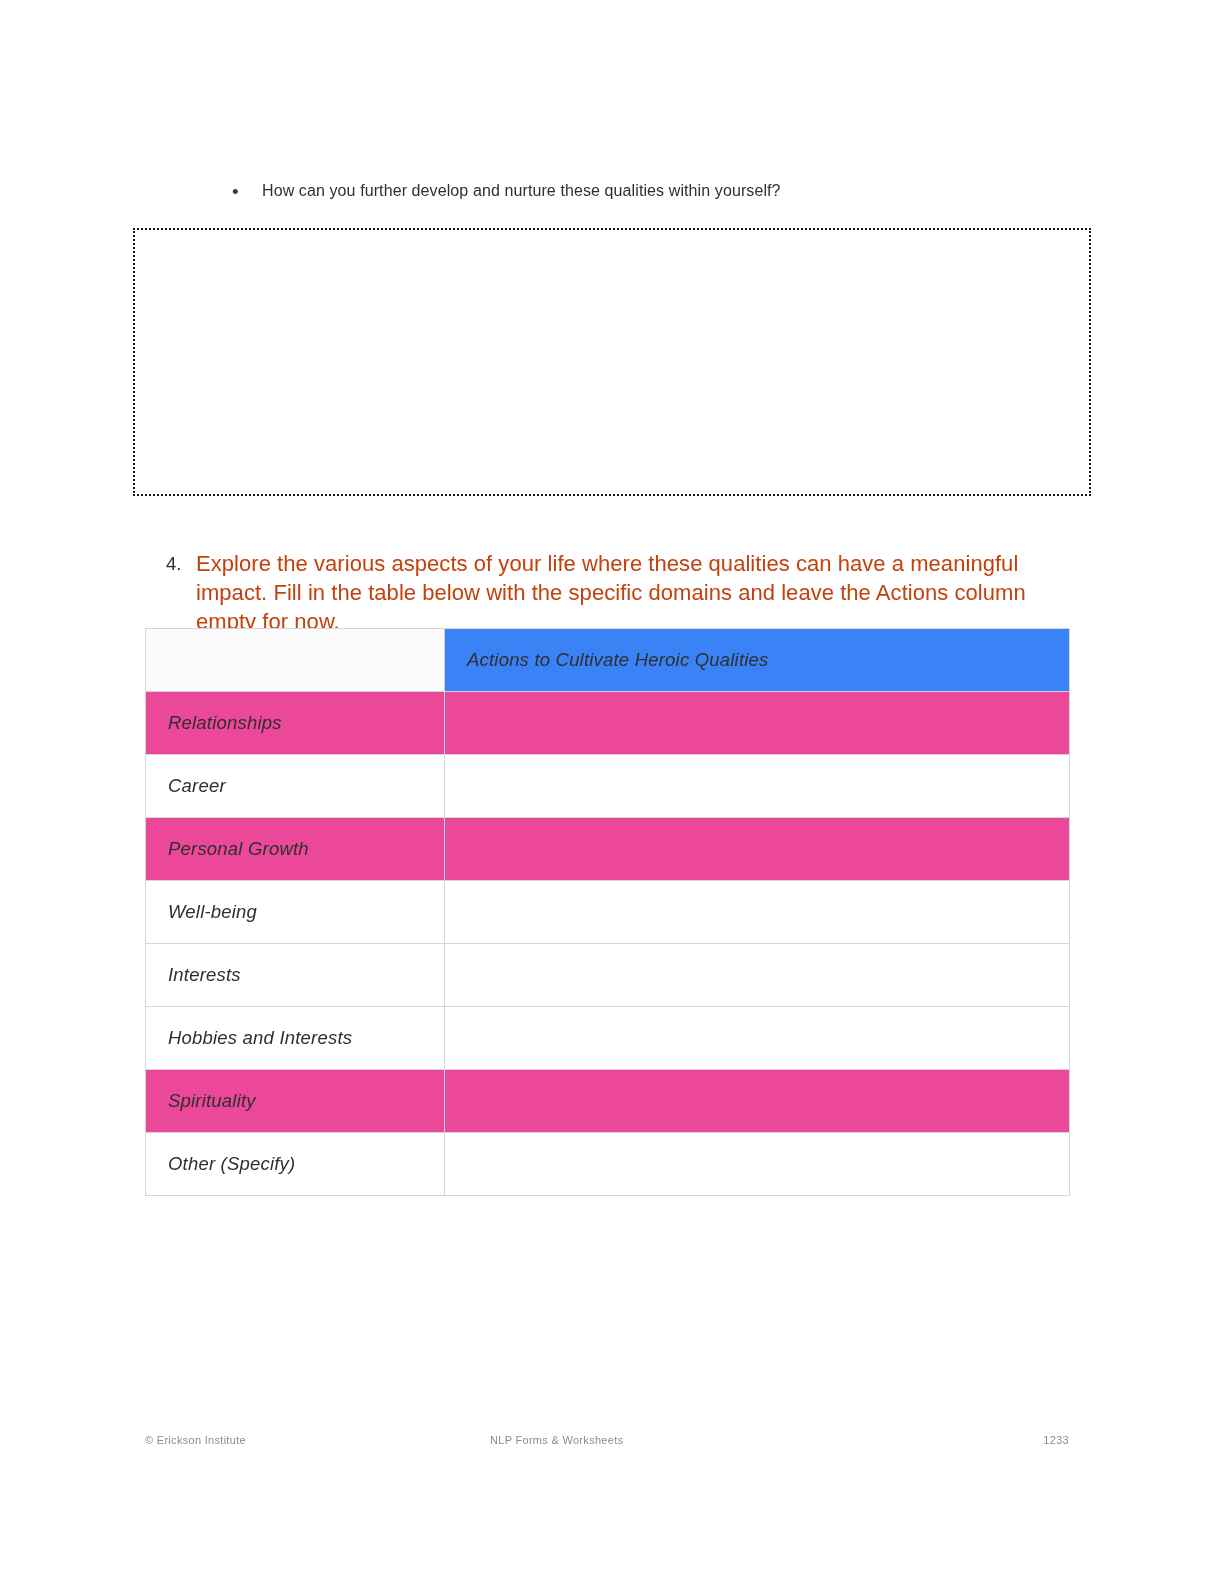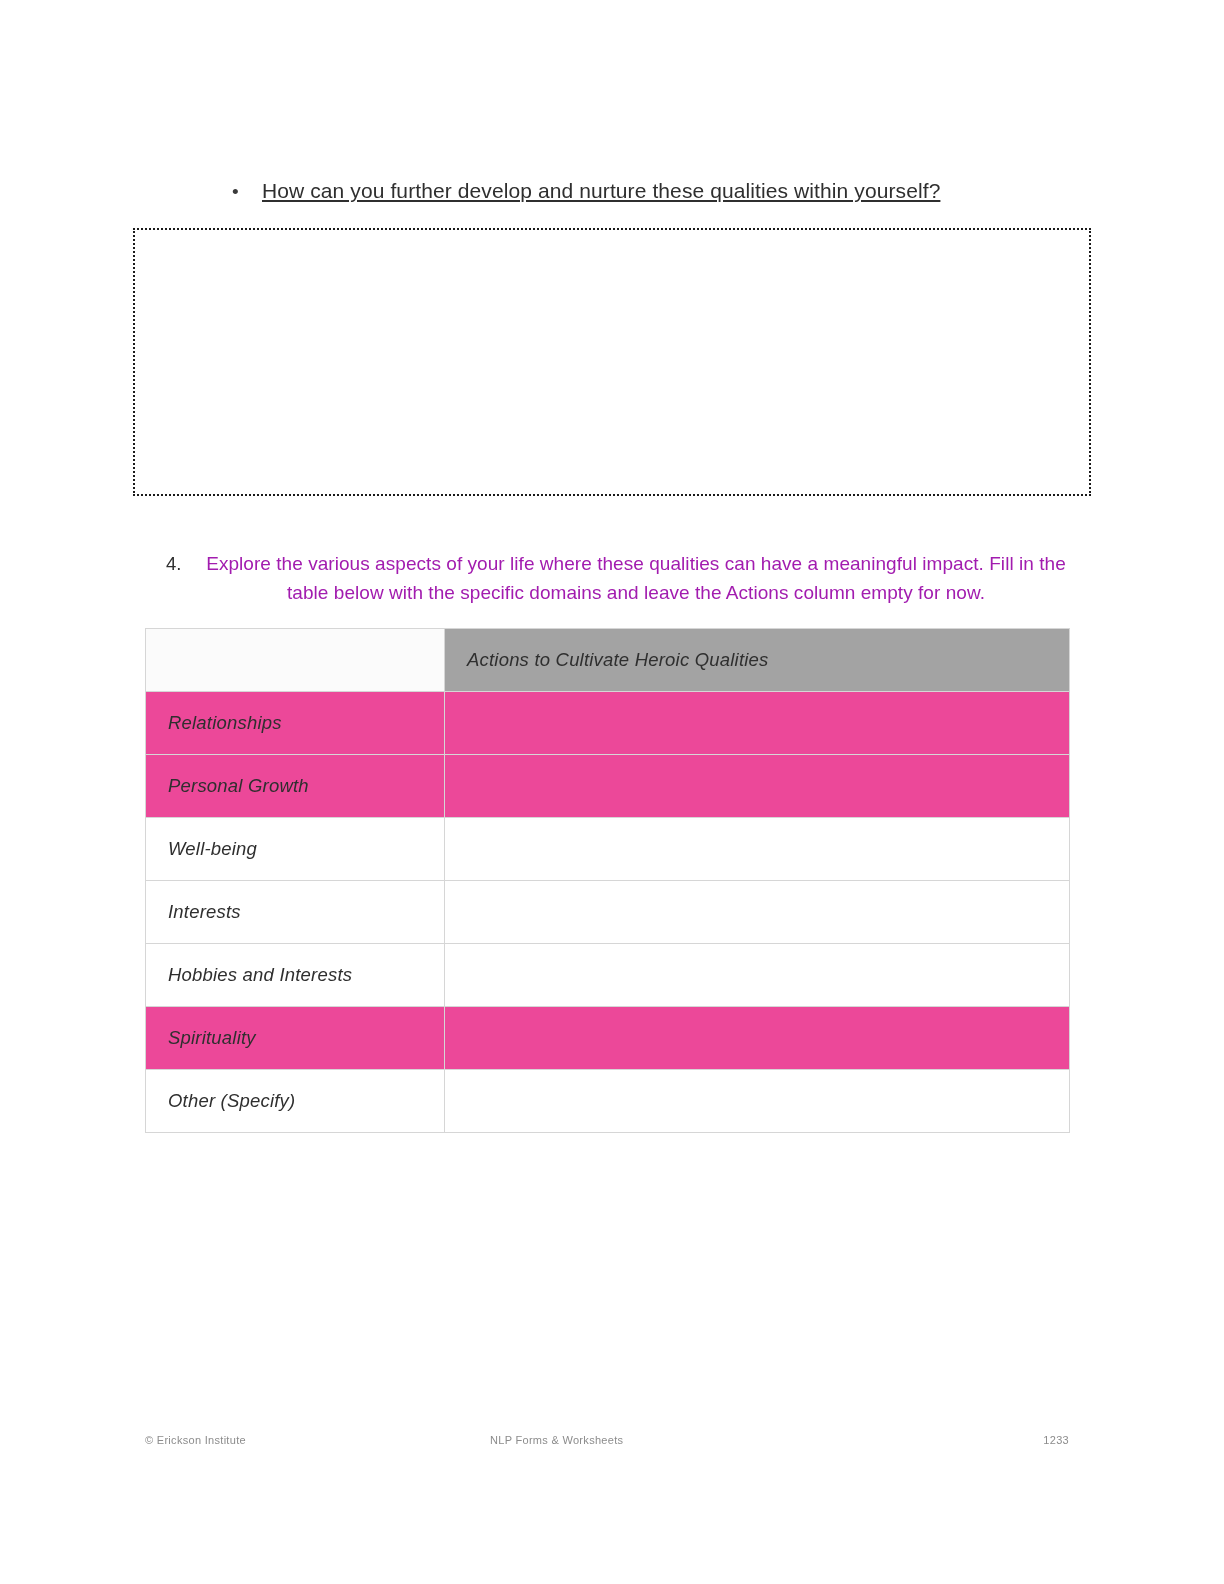--- a/index.html
+++ b/index.html
@@ -35,25 +35,24 @@
   .bullet-marker {
     width: 30px;
     flex: 0 0 30px;
     font-size: 19px;
     line-height: 26px;
     color: #3a3a3a;
     text-align: left;
     padding-top: 1px;
   }
   .bullet-text {
-    font-size: 21px;
+    font-size: 16px;
     line-height: 26px;
     color: #2f2f2f;
     letter-spacing: 0.1px;
-    text-decoration: underline;
   }
 
   
   .answer-box {
     position: absolute;
     left: 133px;
     top: 228px;
     width: 958px;
     height: 268px;
     border: 2px dotted #1a1a1a;
@@ -71,25 +70,24 @@
     align-items: flex-start;
   }
   .numbered-marker {
     flex: 0 0 30px;
     width: 30px;
     font-size: 18.5px;
     line-height: 29px;
     color: #2f2f2f;
   }
   .numbered-text {
-    font-size: 19px;
+    font-size: 22px;
     line-height: 29px;
-    color: #a21caf;
+    color: #c2410c;
     letter-spacing: 0.05px;
-    text-align: center;
   }
 
   
   .domains-table {
     position: absolute;
     left: 145px;
     top: 628px;
     width: 924px;
     border-collapse: collapse;
     table-layout: fixed;
@@ -106,21 +104,21 @@
     text-align: left;
     font-weight: normal;
     font-style: italic;
     font-size: 18.5px;
     color: #2f2f2f;
     letter-spacing: 0.2px;
     box-sizing: border-box;
   }
 
   .domains-table thead th {
-    background: #a3a3a3;
+    background: #3b82f6;
     height: 63px;
   }
   .domains-table thead th.col-blank { background: #fbfbfb; }
 
   .domains-table tbody tr.shaded td { background: #ec4899; }
   .domains-table tbody tr.plain td  { background: #ffffff; }
 
   .cell-actions { padding-left: 26px; }
 
   
@@ -176,20 +174,24 @@
       <tr>
         <th class="col-blank"></th>
         <th class="cell-actions">Actions to Cultivate Heroic Qualities</th>
       </tr>
     </thead>
     <tbody>
       <tr class="shaded">
         <td>Relationships</td>
         <td class="cell-actions"></td>
       </tr>
+      <tr class="plain">
+        <td>Career</td>
+        <td class="cell-actions"></td>
+      </tr>
       <tr class="shaded">
         <td>Personal Growth</td>
         <td class="cell-actions"></td>
       </tr>
       <tr class="plain">
         <td>Well-being</td>
         <td class="cell-actions"></td>
       </tr>
       <tr class="plain">
         <td>Interests</td>

